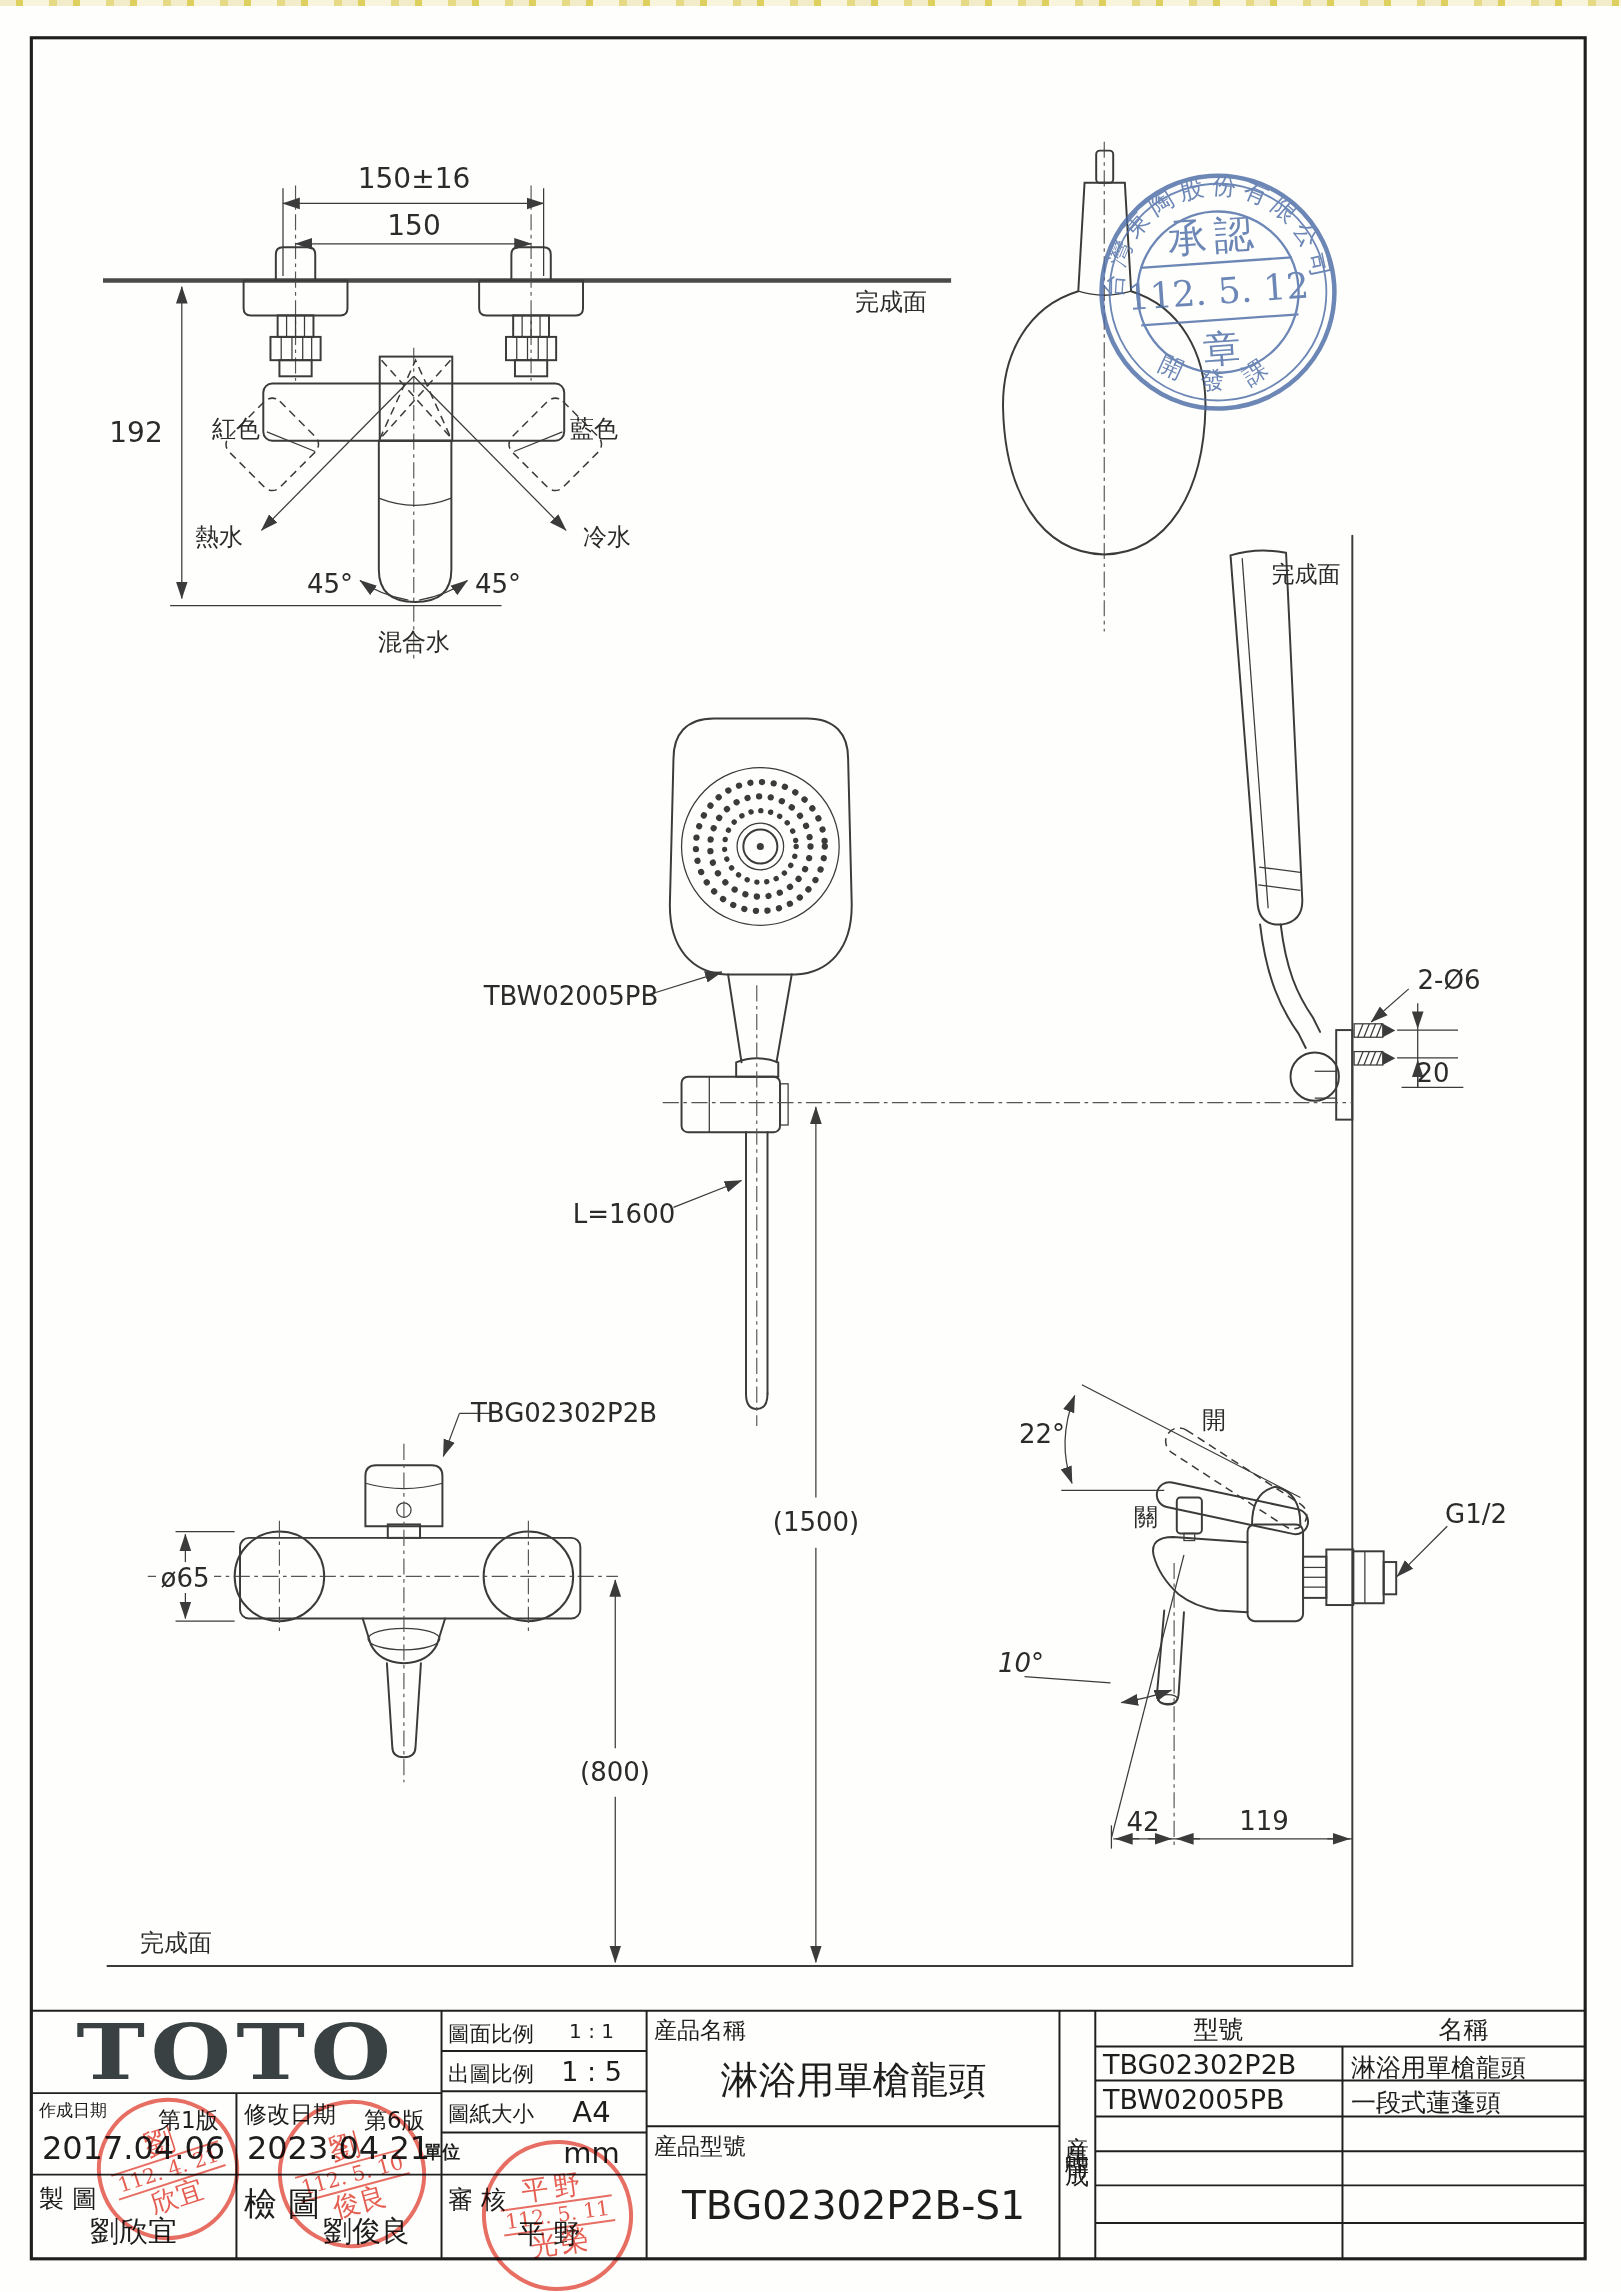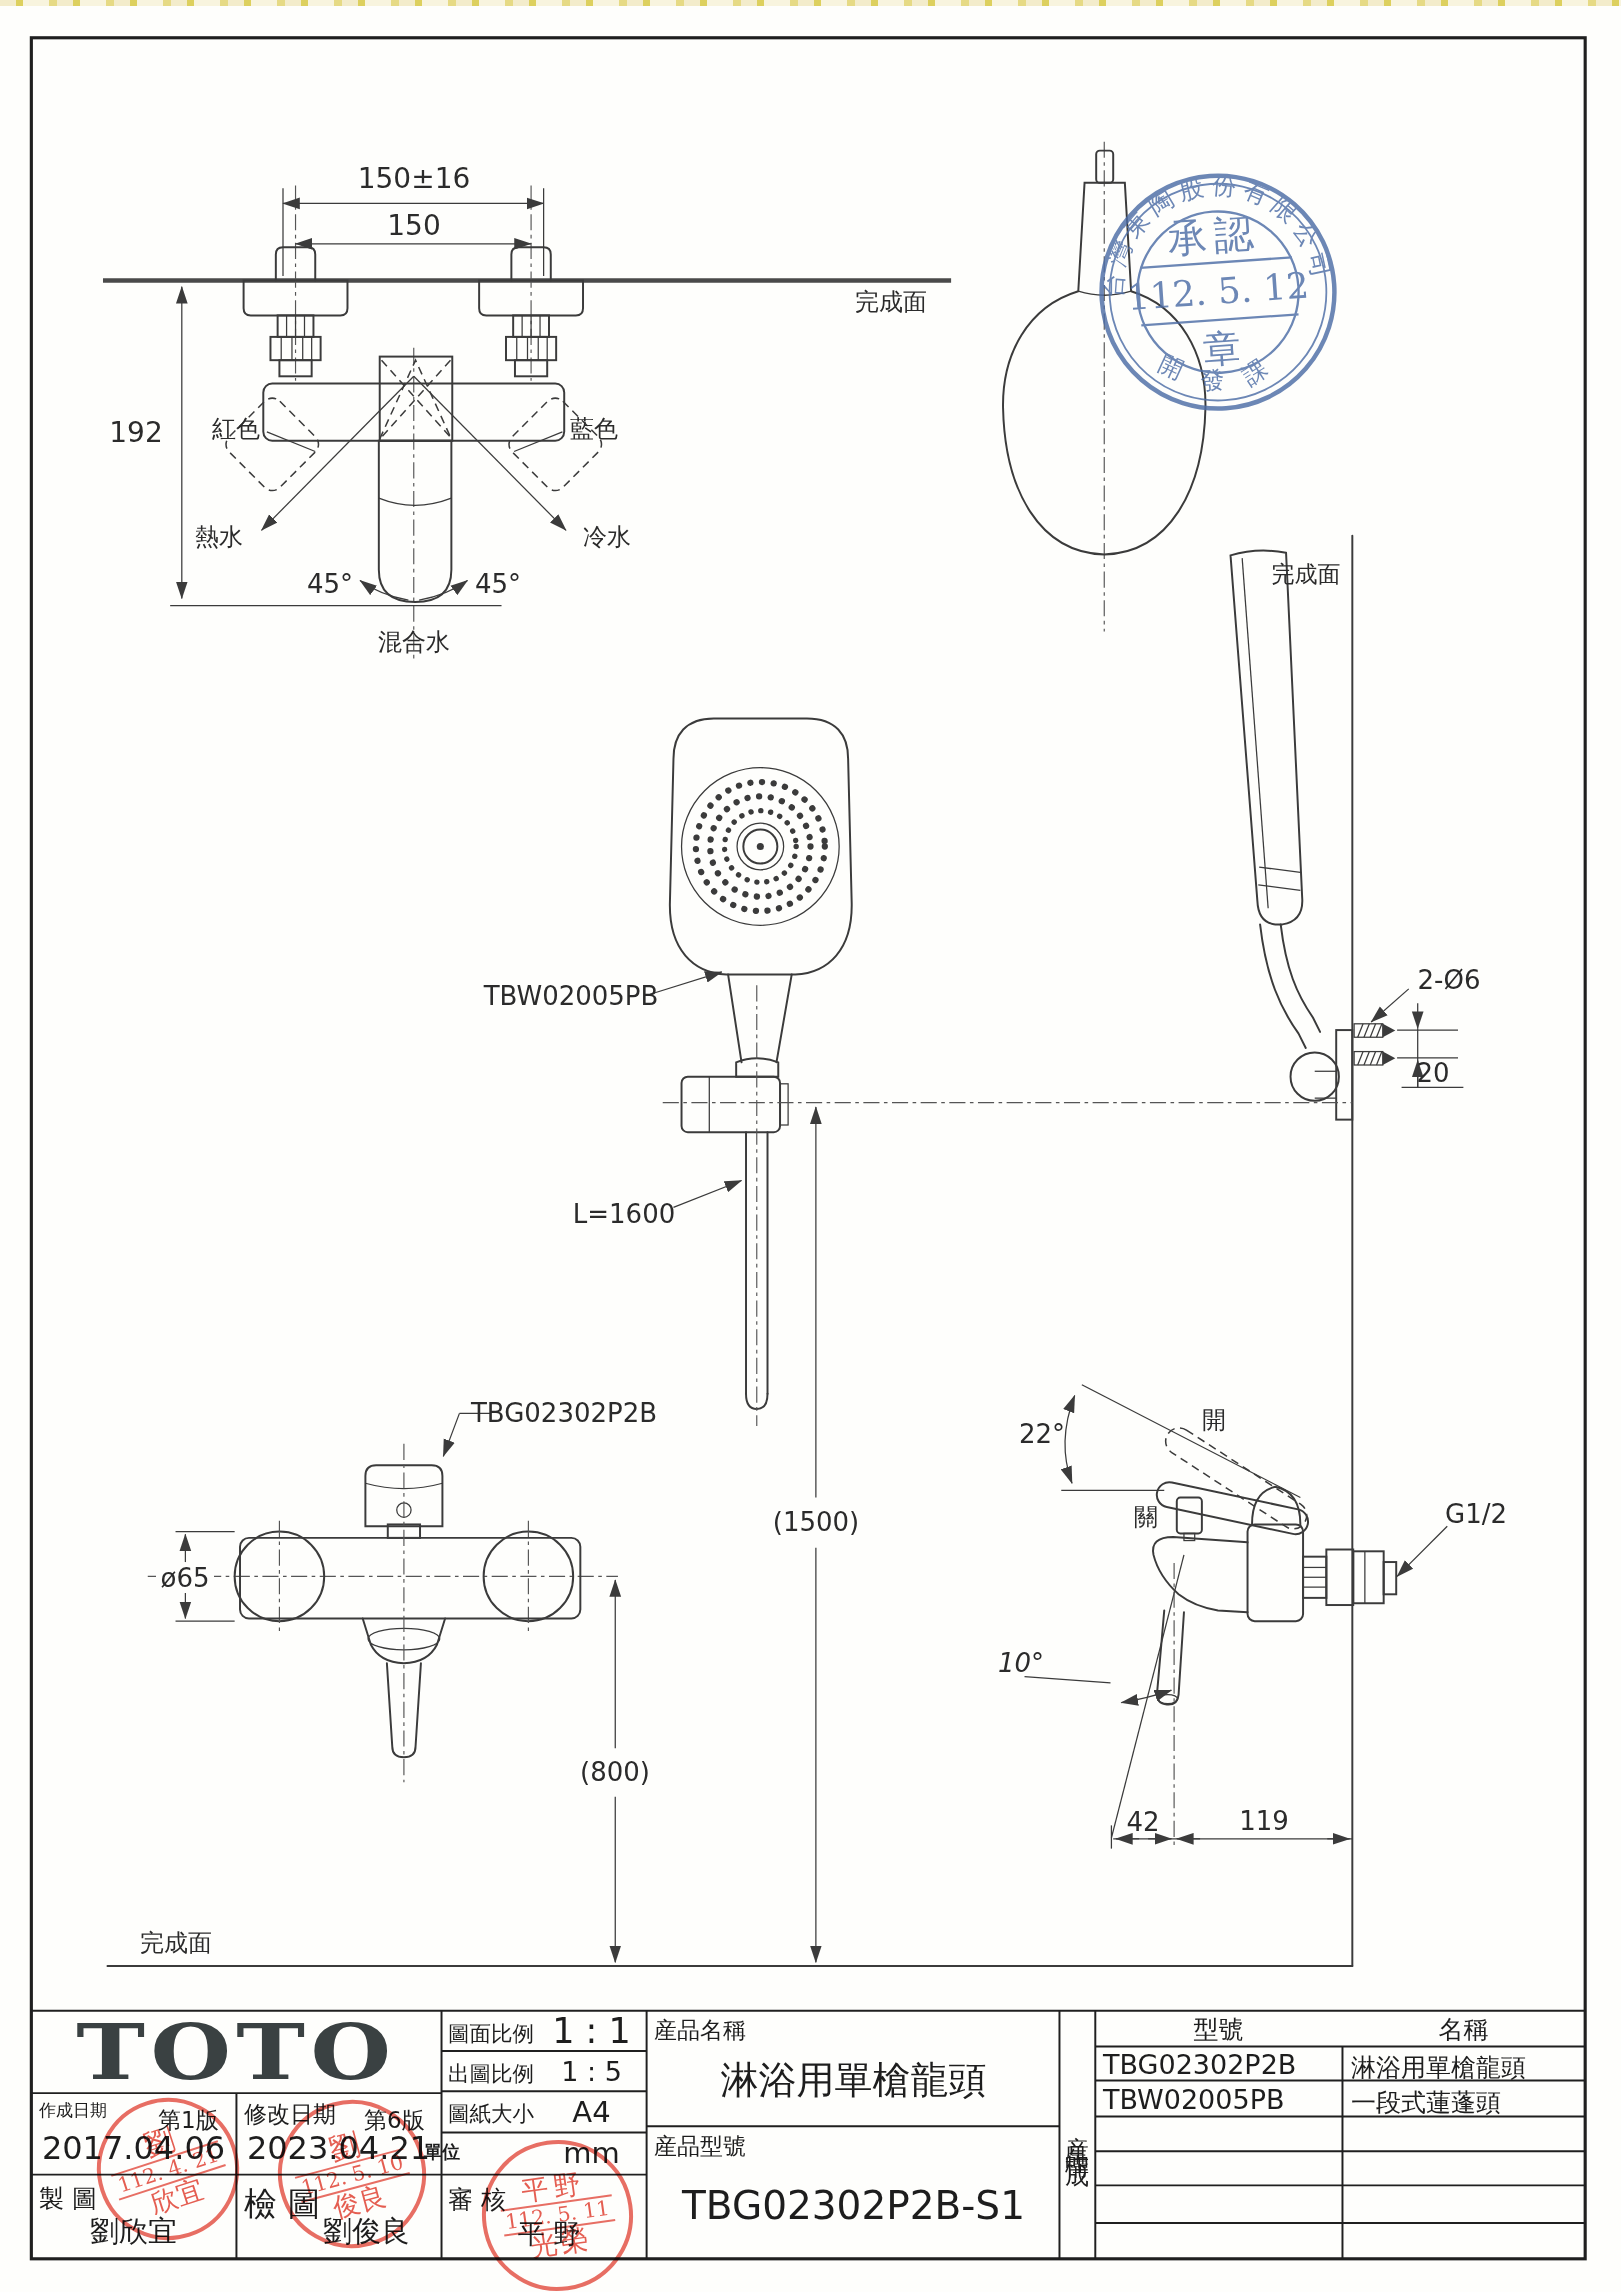--- a/index.html
+++ b/index.html
@@ -337,21 +337,21 @@
 <div class="tb-lbl" style="left:244px;top:2099px;font-size:23px;">修改日期</div>
 <div class="tb-lbl" style="left:364px;top:2105px;font-size:23px;">第6版</div>
 <div class="tb-ctr" style="left:236px;top:2124px;width:205px;height:48px;font-size:32px;">2023.04.21</div>
 
 <div class="tb-lbl" style="left:39px;top:2182px;font-size:25px;">製  圖</div>
 <div class="tb-ctr" style="left:31px;top:2209px;width:205px;height:45px;font-size:29px;">劉欣宜</div>
 <div class="tb-lbl" style="left:244px;top:2182px;font-size:33px;">檢  圖</div>
 <div class="tb-ctr" style="left:236px;top:2209px;width:205px;height:45px;font-size:29px;margin-left:28px;">劉俊良</div>
 
 <div class="tb-lbl" style="left:448px;top:2019px;font-size:21.5px;">圖面比例</div>
-<div class="tb-ctr" style="left:537px;top:2011px;width:109px;height:40px;font-size:35px;">1 : 1</div>
+<div class="tb-ctr" style="left:537px;top:2011px;width:109px;height:40px;font-size:20px;">1 : 1</div>
 <div class="tb-lbl" style="left:448px;top:2059px;font-size:21.5px;">出圖比例</div>
 <div class="tb-ctr" style="left:537px;top:2051px;width:109px;height:40px;font-size:27px;">1 : 5</div>
 <div class="tb-lbl" style="left:448px;top:2099px;font-size:21.5px;">圖紙大小</div>
 <div class="tb-ctr" style="left:537px;top:2091px;width:109px;height:41px;font-size:29px;">A4</div>
 <div class="tb-lbl" style="left:424px;top:2140px;font-size:18px;font-weight:bold;">單位</div>
 <div class="tb-ctr" style="left:537px;top:2132px;width:109px;height:42px;font-size:29px;">mm</div>
 <div class="tb-lbl" style="left:448px;top:2183px;font-size:25px;">審  核</div>
 <div class="tb-ctr" style="left:457px;top:2214px;width:184px;height:39px;font-size:27px;">平  野</div>
 
 <div class="tb-lbl" style="left:654px;top:2015px;font-size:23px;">産品名稱</div>

